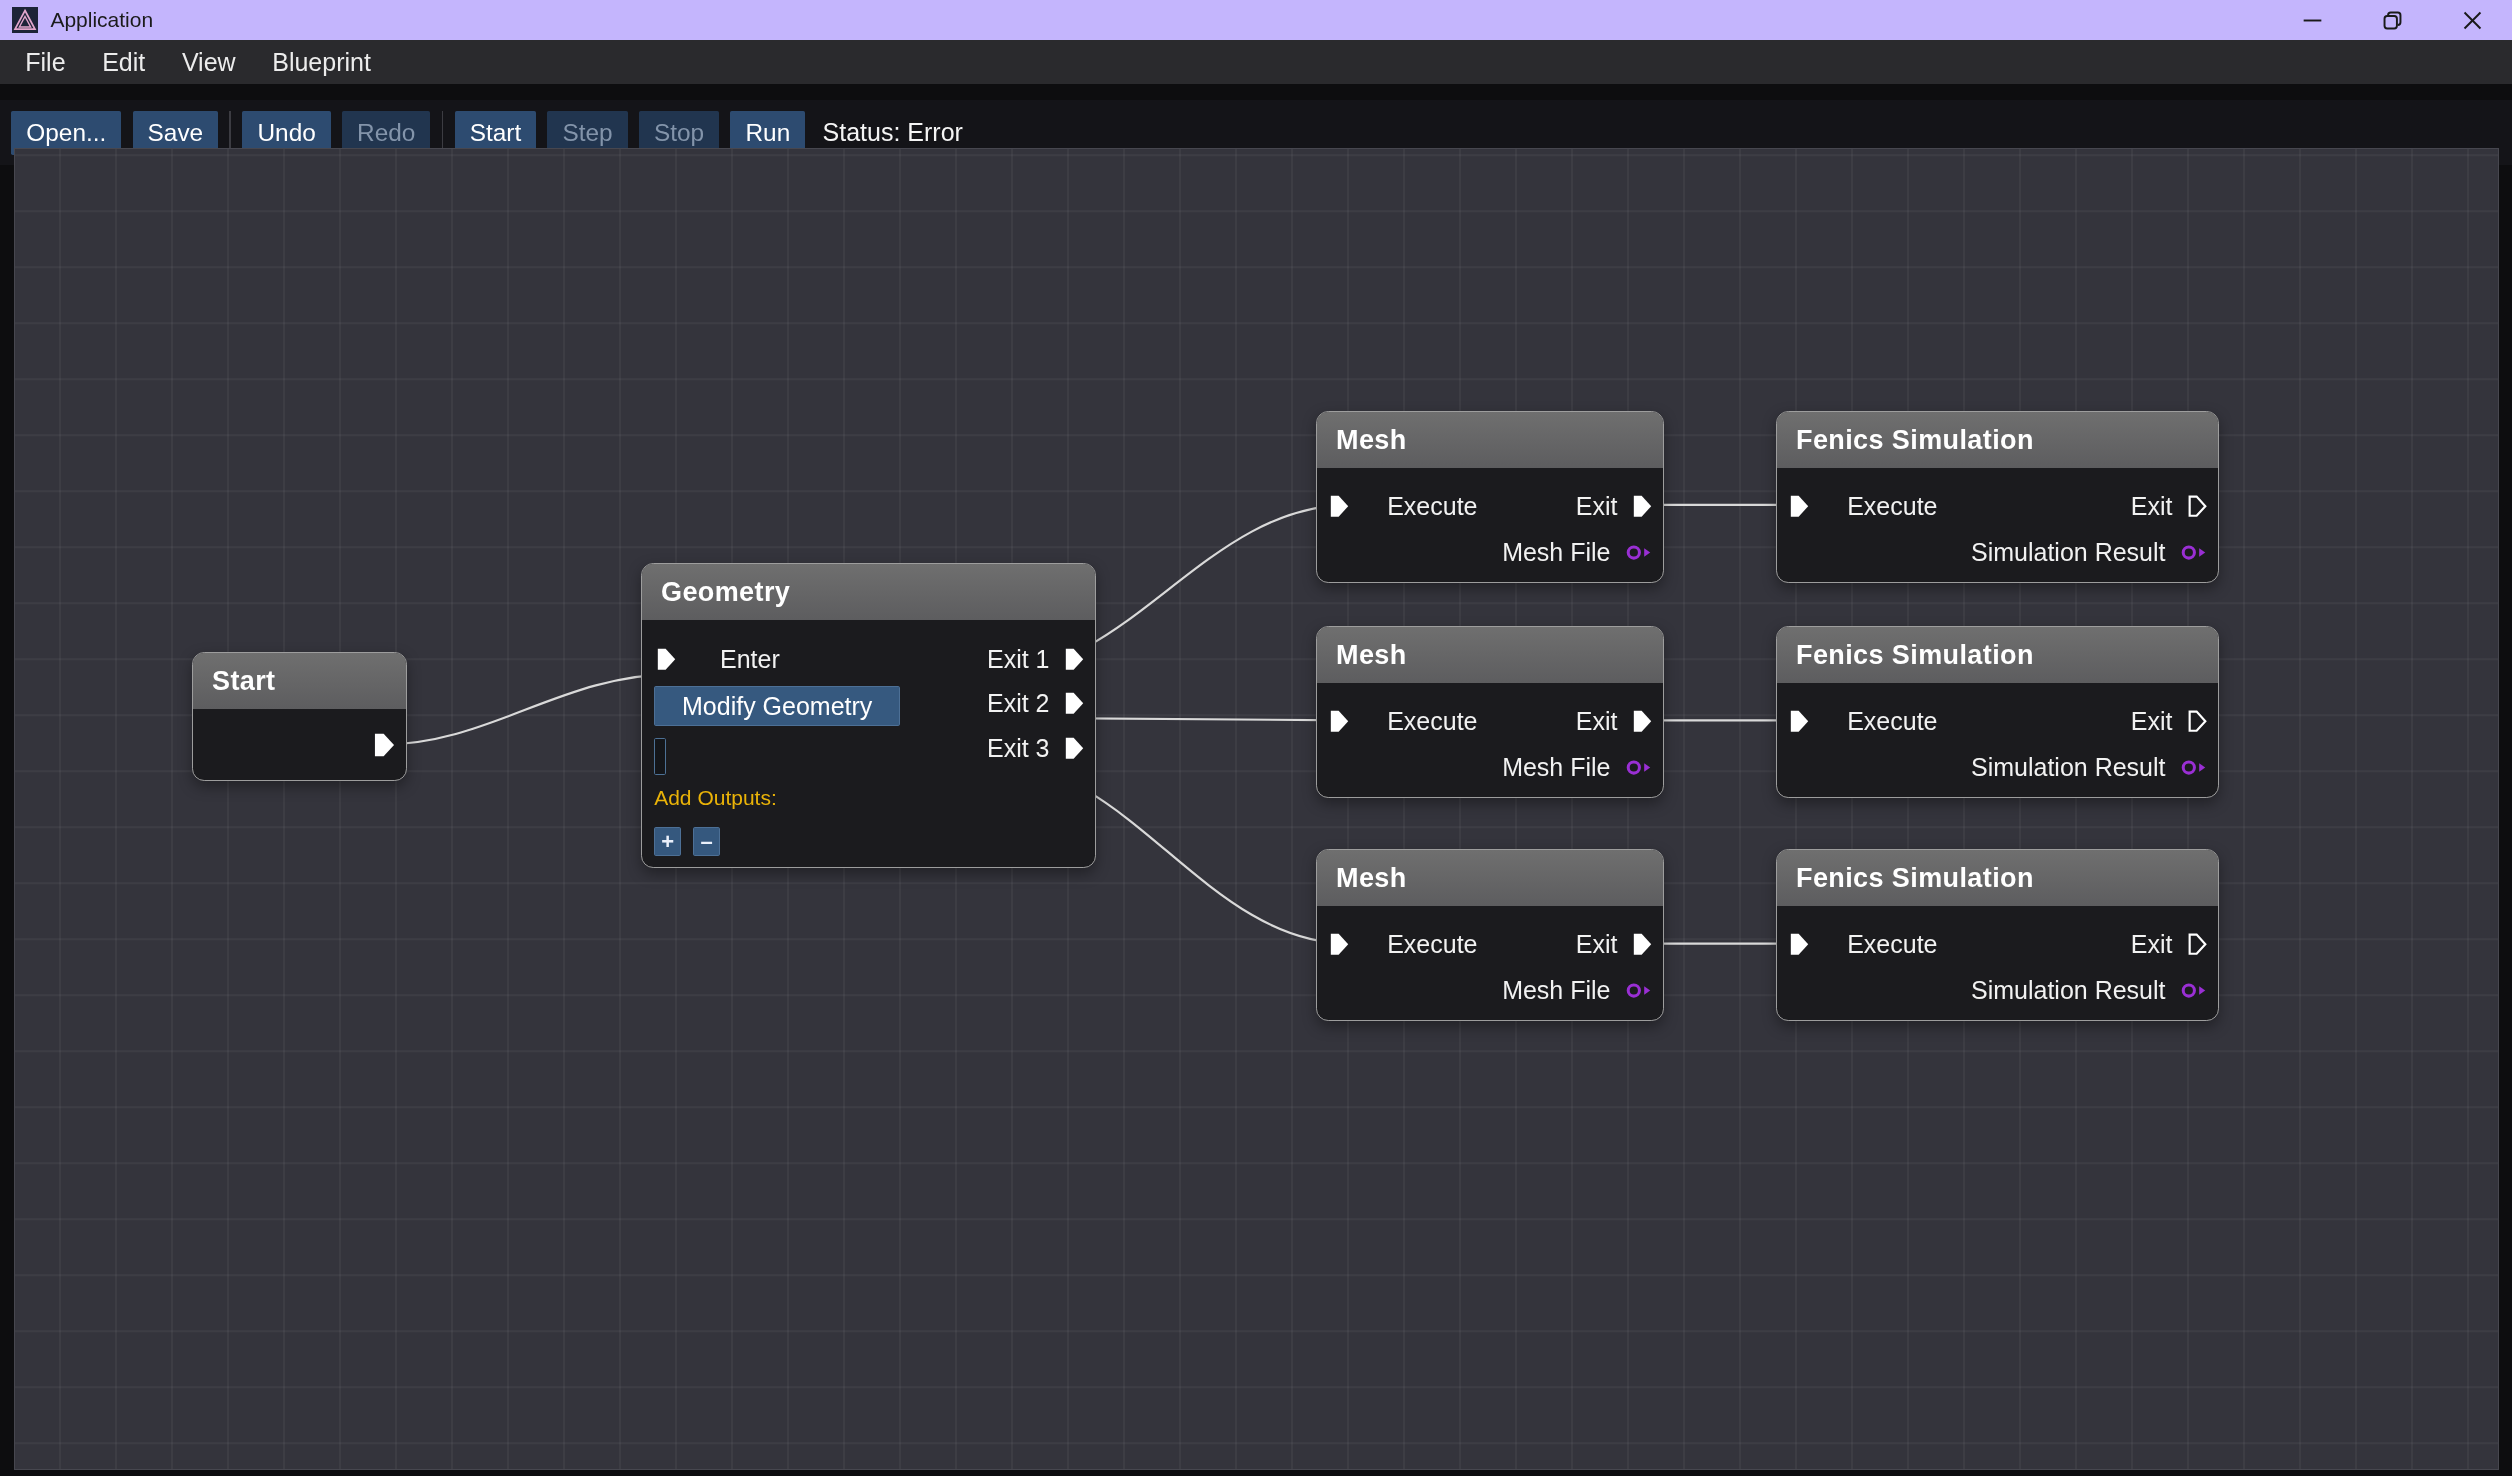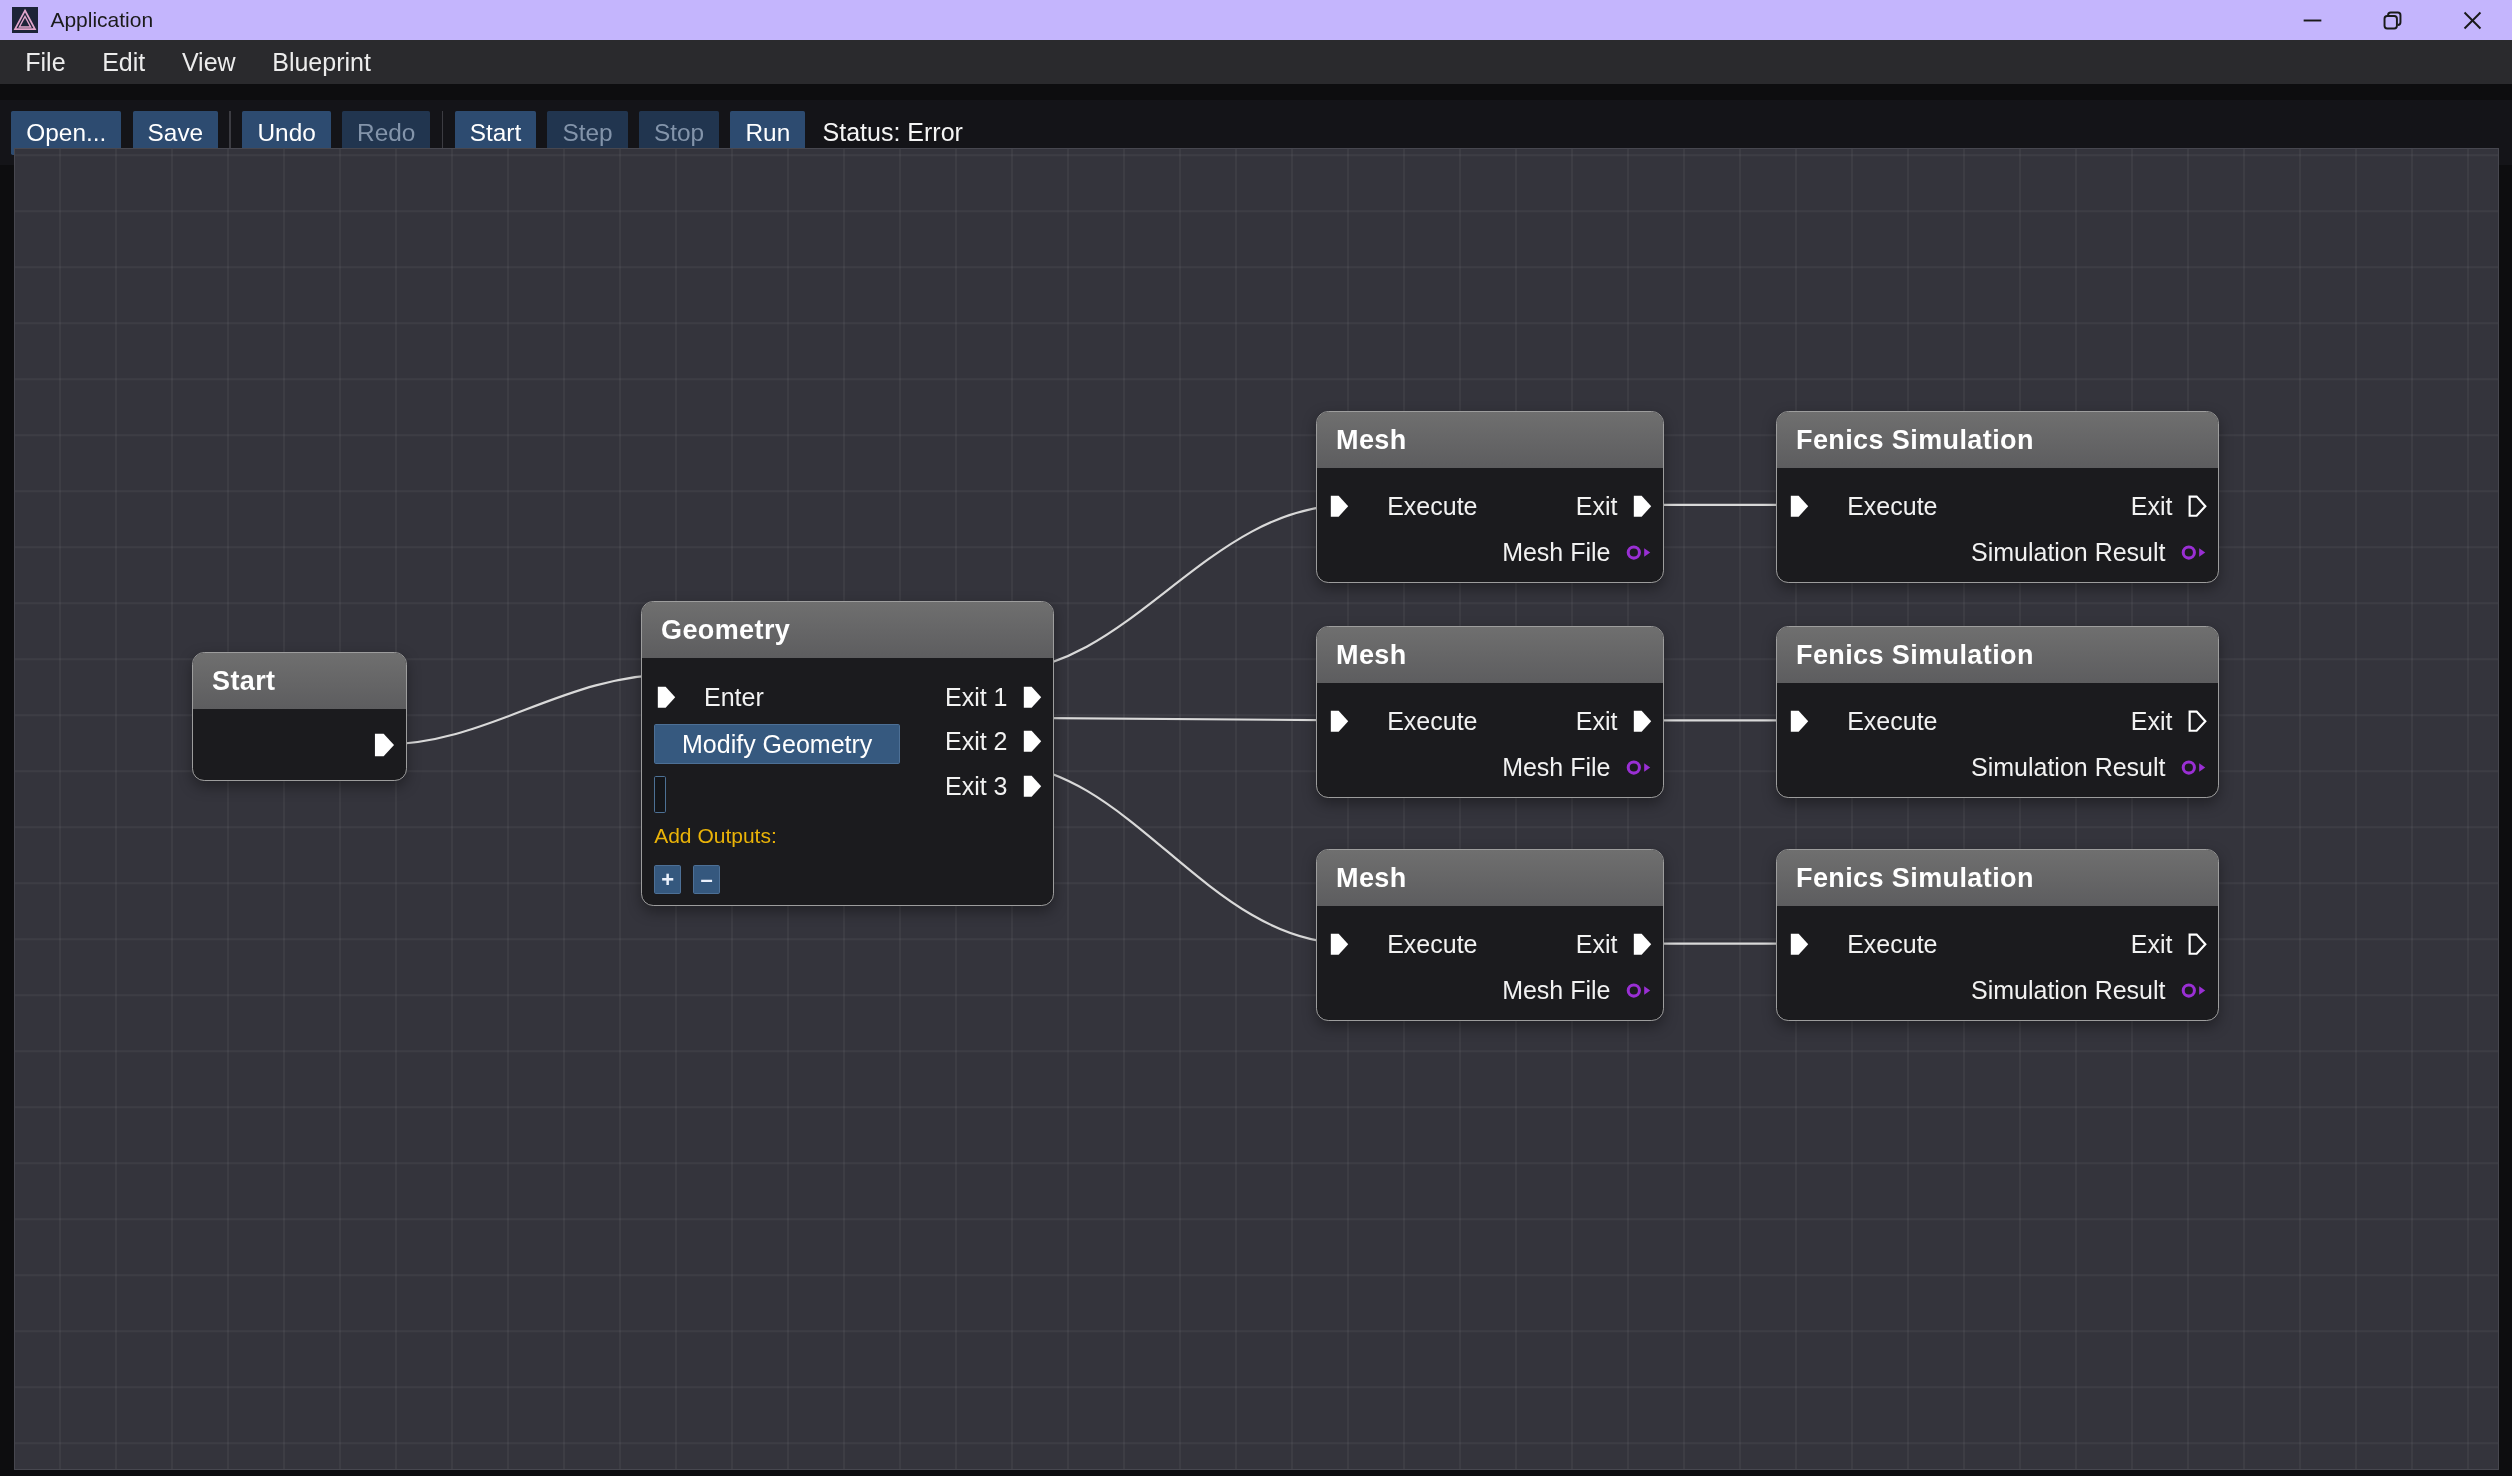--- a/index.html
+++ b/index.html
@@ -165,29 +165,29 @@
 
   <div class="node" style="left:177px; top:503px; width:215px; height:129px;">
     <div class="node-header">
       <span class="node-title">Start</span>
     </div>
     <svg class="pin" style="position:absolute; right:10.5px; top:79px;" width="23" height="26" viewBox="0 0 26 30">
       <polygon points="2,2 12,2 24,15 12,28 2,28" fill="#ffffff"></polygon>
     </svg>
   </div>
 
-  <div class="node" style="left:626px; top:452px; width:413px; height:305px;">
+  <div class="node" style="left:626px; top:414px; width:455px; height:305px;">
     <div class="node-header">
       <span class="node-title">Geometry</span>
     </div>
     <div class="in-row" style="left:14px; top:74px; height:42px;">
       <svg class="pin" width="21" height="24.4" viewBox="0 0 24 28">
           <polygon points="2,2 11,2 22,14 11,26 2,26" fill="#ffffff"></polygon>
         </svg>
-      <span class="pin-label" style="margin-left:4px;">Enter</span>
+      <span class="pin-label" style="margin-left:20px;">Enter</span>
     </div>
     <div class="out-row" style="right:10.5px; top:74px; height:42px;">
       <span class="pin-label">Exit 1</span>
       <svg class="pin" width="21" height="24.4" viewBox="0 0 24 28">
           <polygon points="2,2 11,2 22,14 11,26 2,26" fill="#ffffff"></polygon>
         </svg>
     </div>
     <button class="blue-btn" style="position:absolute; left:12.2px; top:122px; width:246px; height:40px;">Modify Geometry</button>
     <div class="out-row" style="right:10.5px; top:118px; height:42px;">
       <span class="pin-label">Exit 2</span>

